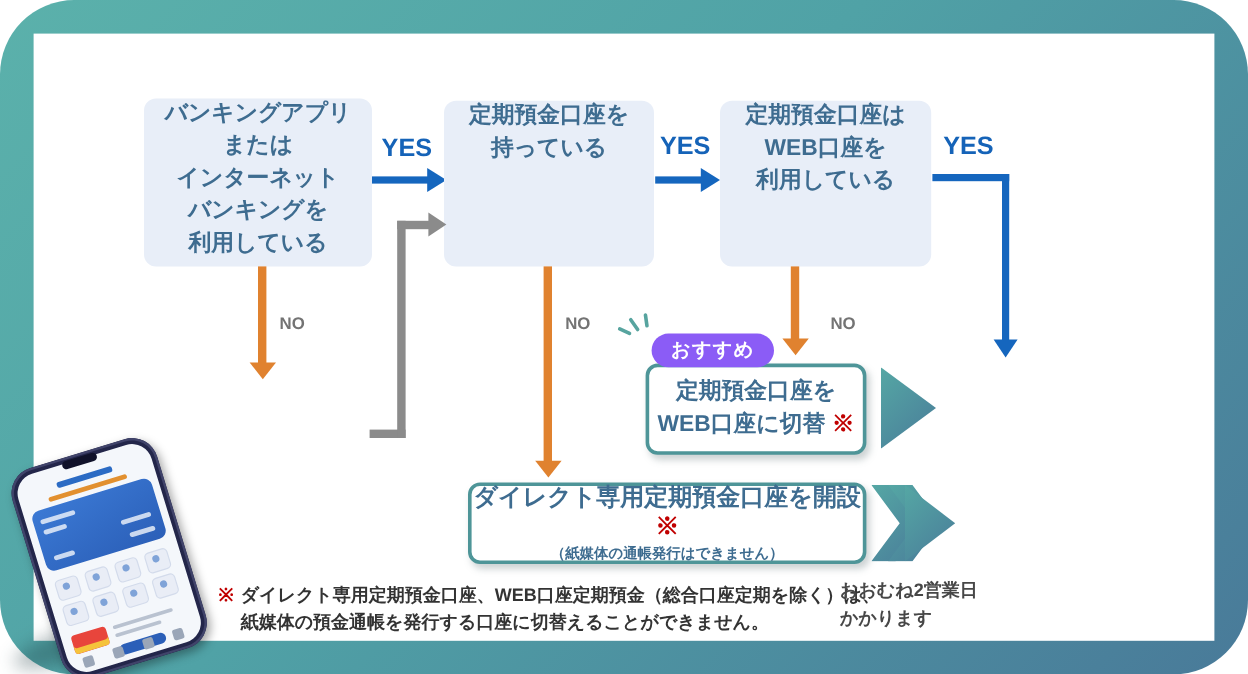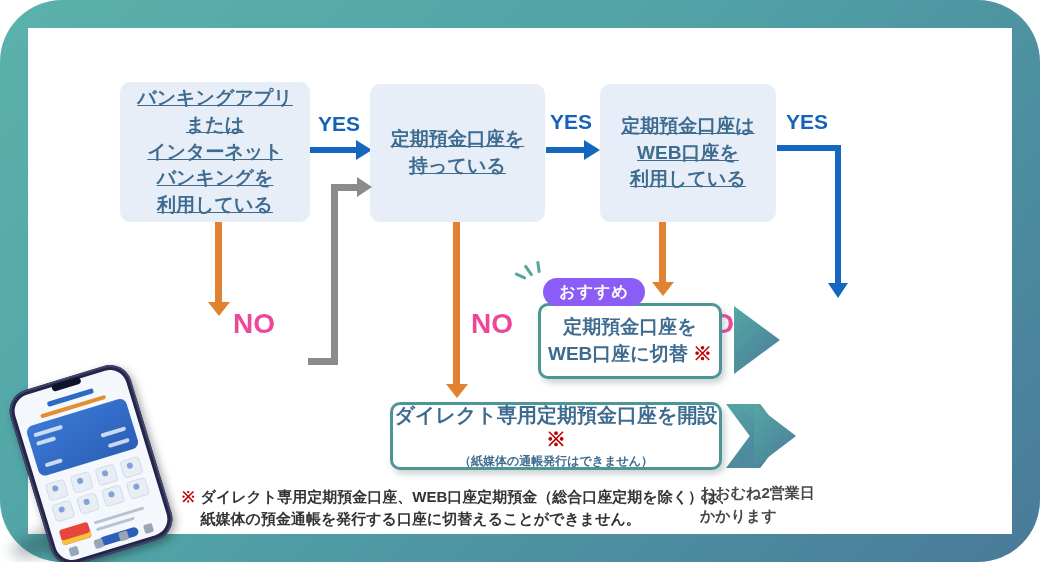--- a/index.html
+++ b/index.html
@@ -5,39 +5,39 @@
   html,body{margin:0;padding:0;}
   body{width:1040px;height:562px;font-family:"Liberation Sans", sans-serif;background:#fff;}
   .stage{position:relative;width:1040px;height:562px;overflow:hidden;}
   .frame{position:absolute;inset:0;border-radius:62px;
          background:linear-gradient(135deg,#5BB1AB 0%,#50A2A6 45%,#497A99 100%);}
   .panel{position:absolute;left:28px;top:28px;width:984px;height:506px;background:#fff;}
 
   
   .qbox{position:absolute;background:#E8EEF8;border-radius:10px;color:#3E6C90;
         font-weight:bold;font-size:19px;line-height:1.42;text-align:center;
-        display:flex;align-items:center;justify-content:center;text-decoration:underline;}
+        display:flex;justify-content:center;}
   .pre{white-space:pre-line;}
 
   
   .wbox{position:absolute;background:#fff;border:3px solid #4E9598;border-radius:12px;
         color:#3E6C90;font-weight:bold;text-align:center;
         display:flex;flex-direction:column;align-items:center;justify-content:center;
         box-shadow:3px 4px 6px rgba(110,125,130,.35);}
 
   .pill{position:absolute;display:flex;align-items:center;justify-content:center;
         font-weight:bold;color:#3C6E90;letter-spacing:3px;}
   .start-pill{left:130px;top:42px;width:168px;height:42px;border-radius:22px;
         background:#BEDED8;font-size:27px;z-index:3;}
   .goal-pill{left:802px;top:298px;width:170px;height:46px;border-radius:24px;
         background:linear-gradient(100deg,#C2D5E9 0%,#C6E0D6 100%);font-size:27px;z-index:3;}
 
   .lbl{position:absolute;font-weight:bold;font-size:21px;}
   .yes{color:#1563B8;}
-  .no{color:#ec4899;font-size:28px;margin-top:47px;}
+  .no{color:#737373;font-size:14px;}
 
   .seg{position:absolute;}
   .blue{background:#1566BE;}
   .orange{background:#E0822F;}
   .gray{background:#8B8B8B;}
   .head{position:absolute;width:0;height:0;}
 
   .badge{position:absolute;left:543px;top:278px;width:102px;height:28px;border-radius:15px;
          background:#8b5cf6;color:#fff;font-weight:bold;font-size:16px;z-index:4;
          display:flex;align-items:center;justify-content:center;letter-spacing:1px;}

